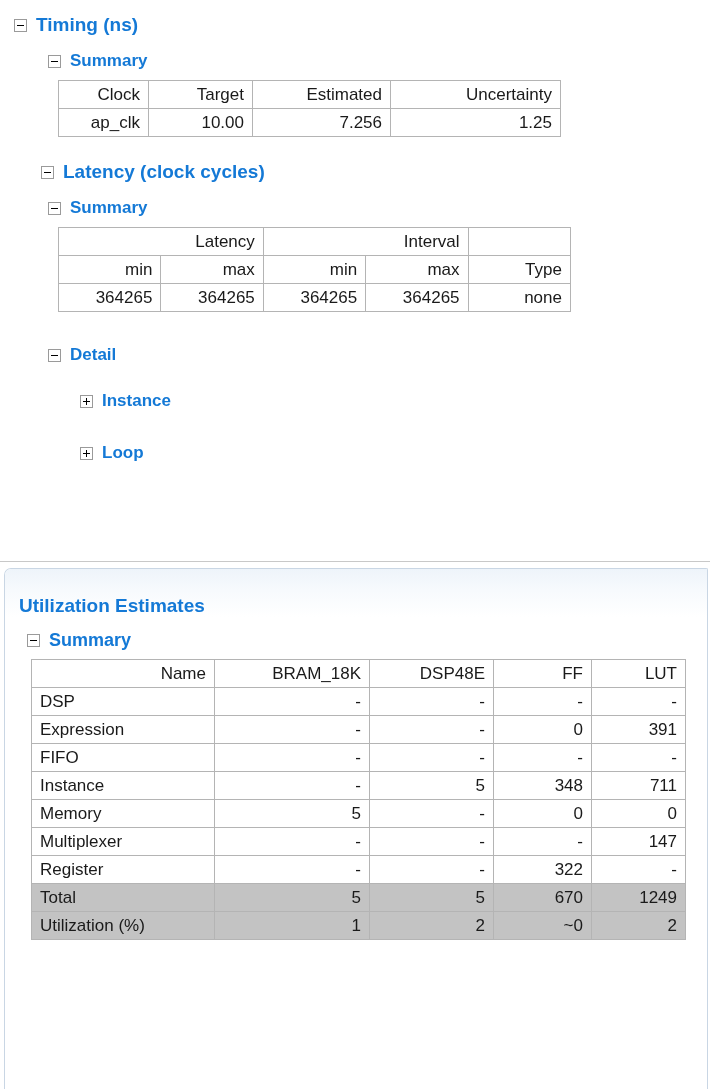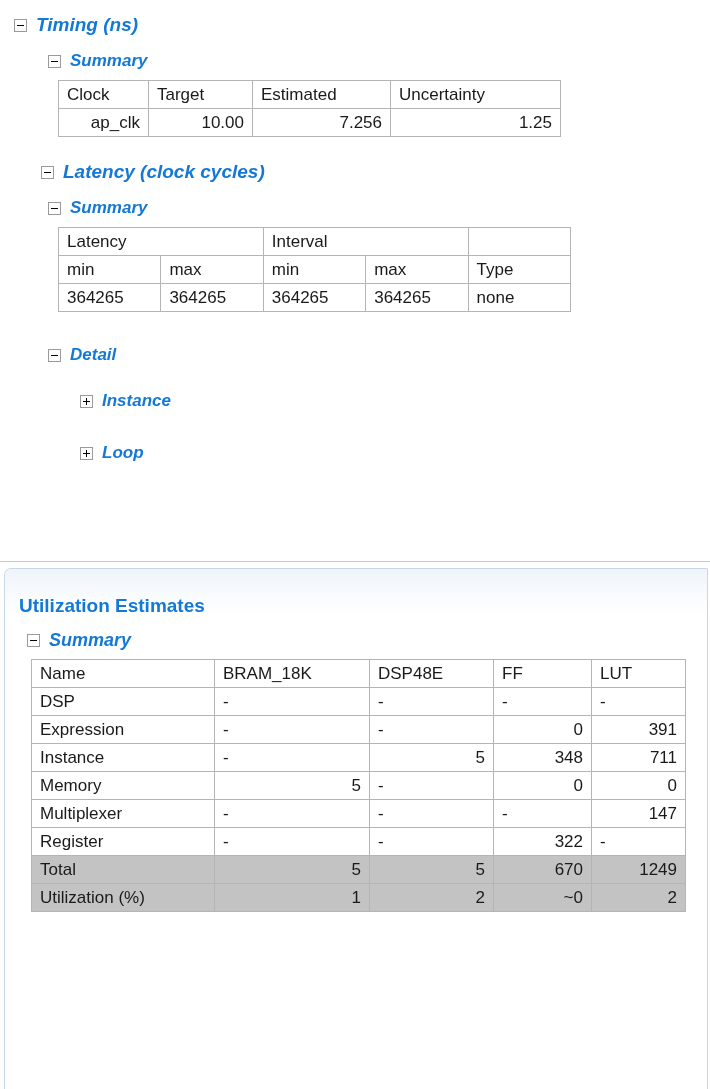--- a/index.html
+++ b/index.html
@@ -47,21 +47,20 @@
     top: 2px;
     bottom: 2px;
     left: 5px;
     width: 1px;
     background: #000000;
   }
   .node-label {
     color: #1479d6;
     font-weight: bold;
     white-space: nowrap;
-    font-style: italic;
   }
 
   .lvl1 { margin-left: 14px; }
   .lvl2 { margin-left: 48px; }
   .lvl3 { margin-left: 80px; }
 
   .lvl1 .node-label { font-size: 19px; }
   .lvl2 .node-label { font-size: 17px; }
   .lvl3 .node-label { font-size: 17px; }
 
@@ -75,21 +74,21 @@
     border: 1px solid #b4b4b4;
     font-weight: normal;
     font-size: 17px;
     color: #1a1a1a;
     padding: 2px 8px;
     height: 28px;
     box-sizing: border-box;
     white-space: nowrap;
     overflow: hidden;
   }
-  .c  { text-align: left; }
+  .c  { text-align: right; }
   .r  { text-align: right; }
   .l  { text-align: left; }
   .shade { background: #c3c3c3; }
 
   
   #timing-table { margin-left: 58px; margin-top: 4px; width: 502px; }
   #timing-table col.c1 { width: 90px; }
   #timing-table col.c2 { width: 104px; }
   #timing-table col.c3 { width: 138px; }
   #timing-table col.c4 { width: 170px; }
@@ -267,20 +266,27 @@
           <td class="c">-</td>
         </tr>
         <tr>
           <td class="l">Expression</td>
           <td class="c">-</td>
           <td class="c">-</td>
           <td class="r">0</td>
           <td class="r">391</td>
         </tr>
         <tr>
+          <td class="l">FIFO</td>
+          <td class="c">-</td>
+          <td class="c">-</td>
+          <td class="c">-</td>
+          <td class="c">-</td>
+        </tr>
+        <tr>
           <td class="l">Instance</td>
           <td class="c">-</td>
           <td class="r">5</td>
           <td class="r">348</td>
           <td class="r">711</td>
         </tr>
         <tr>
           <td class="l">Memory</td>
           <td class="r">5</td>
           <td class="c">-</td>

